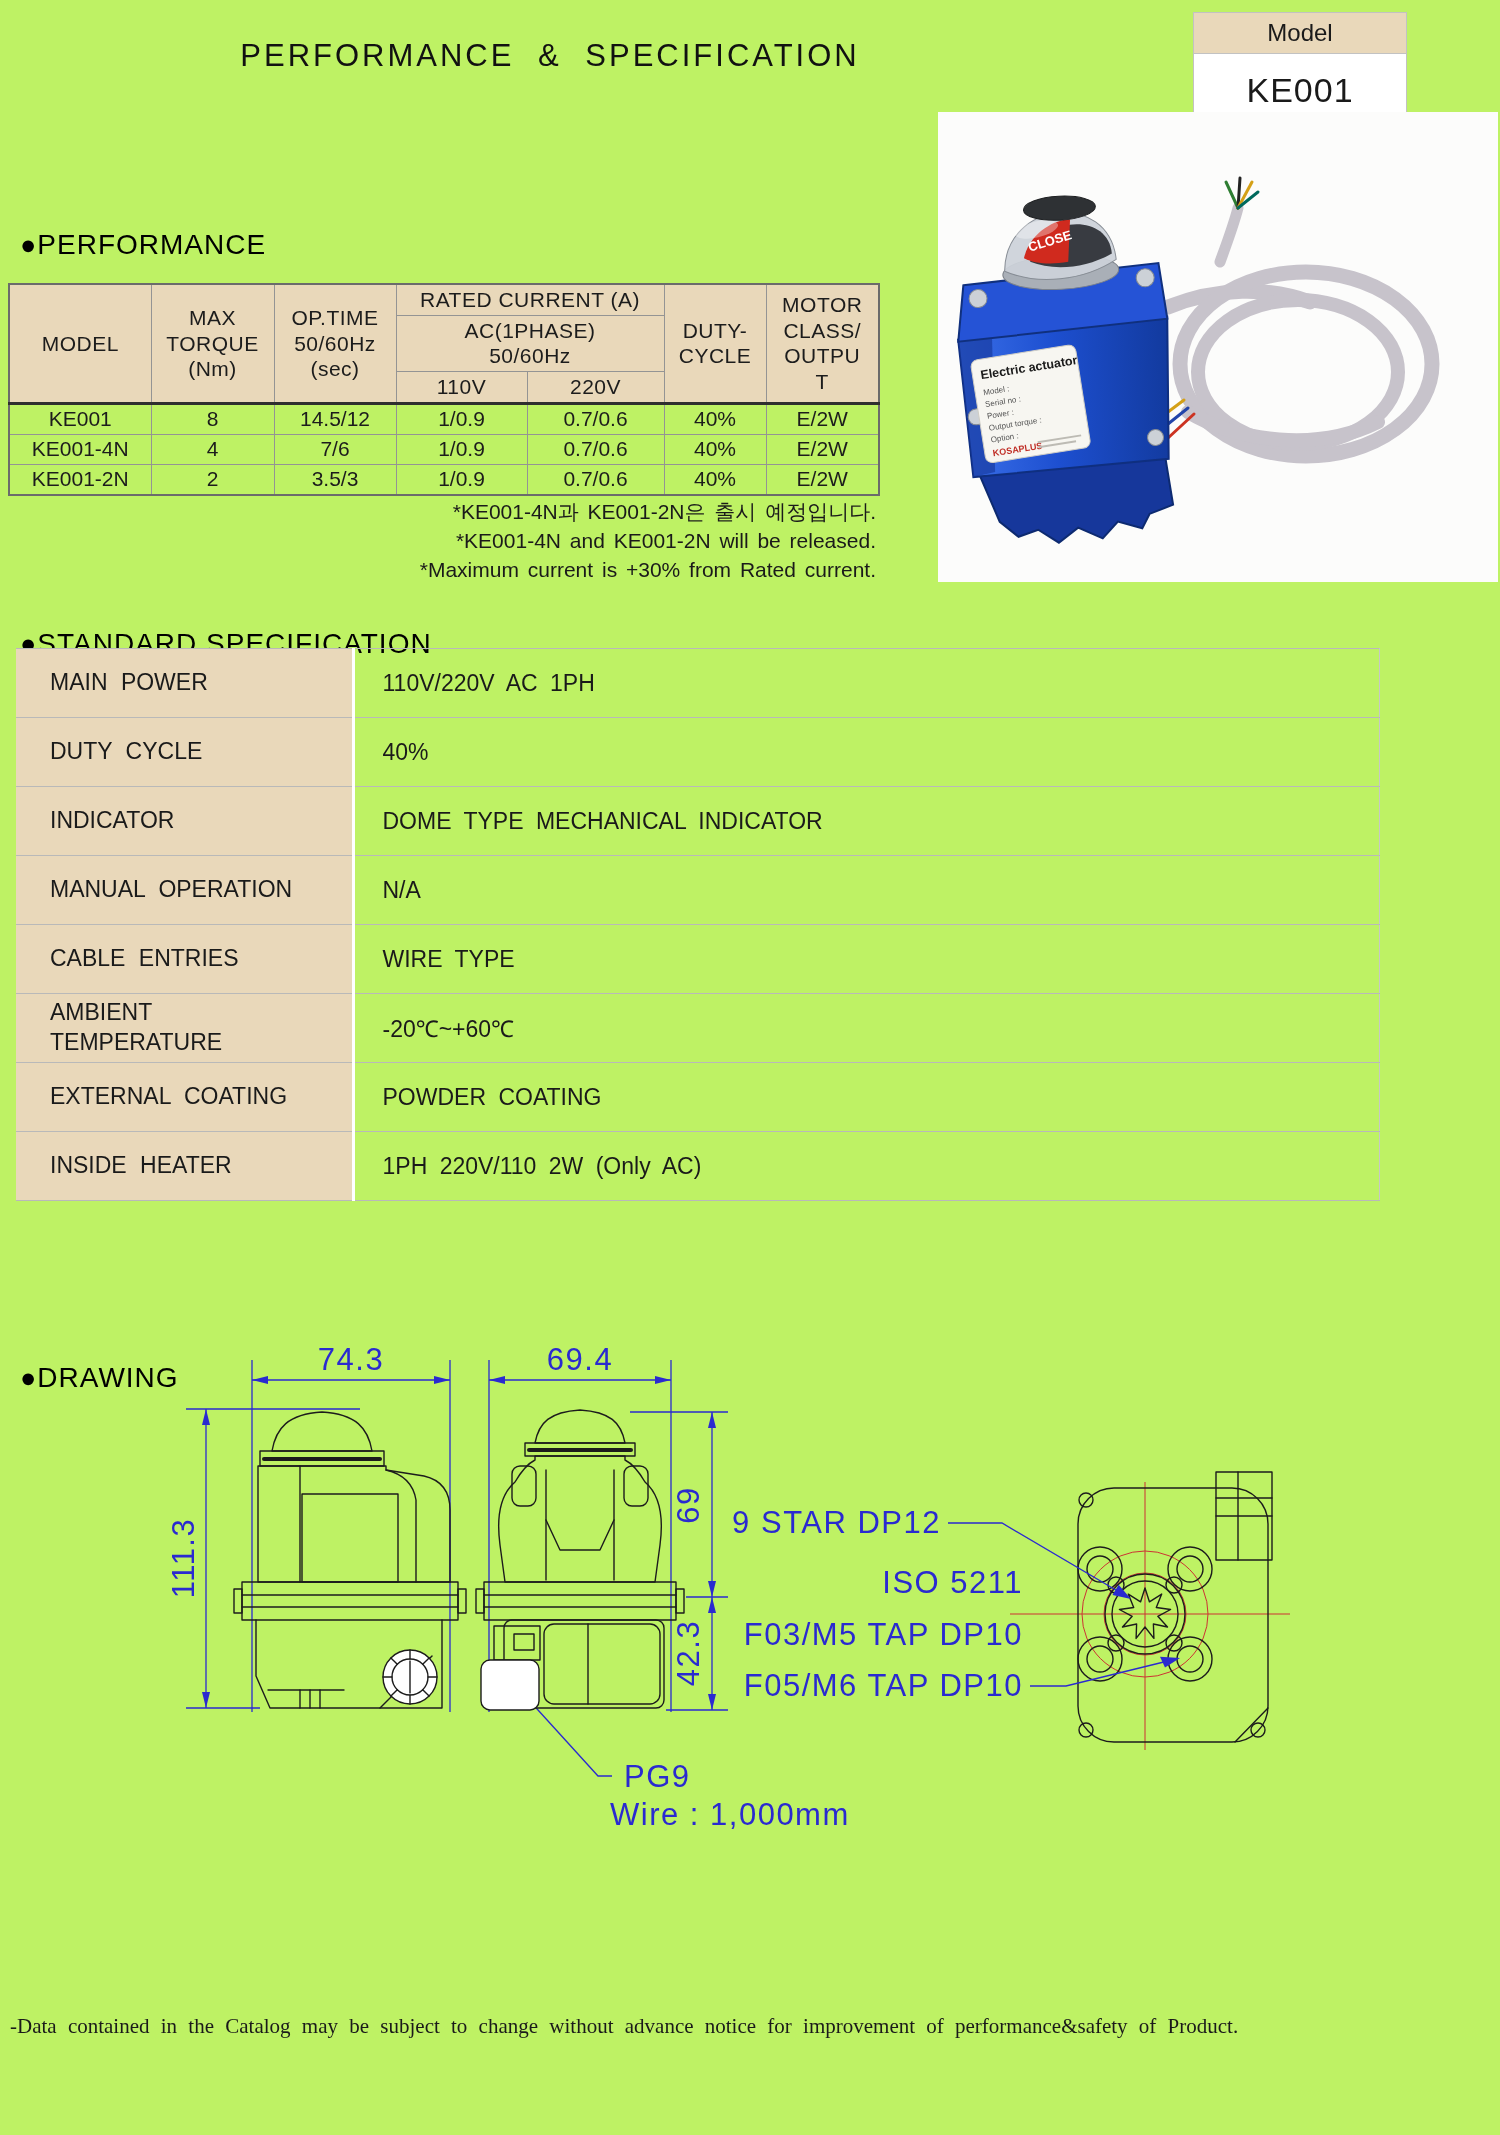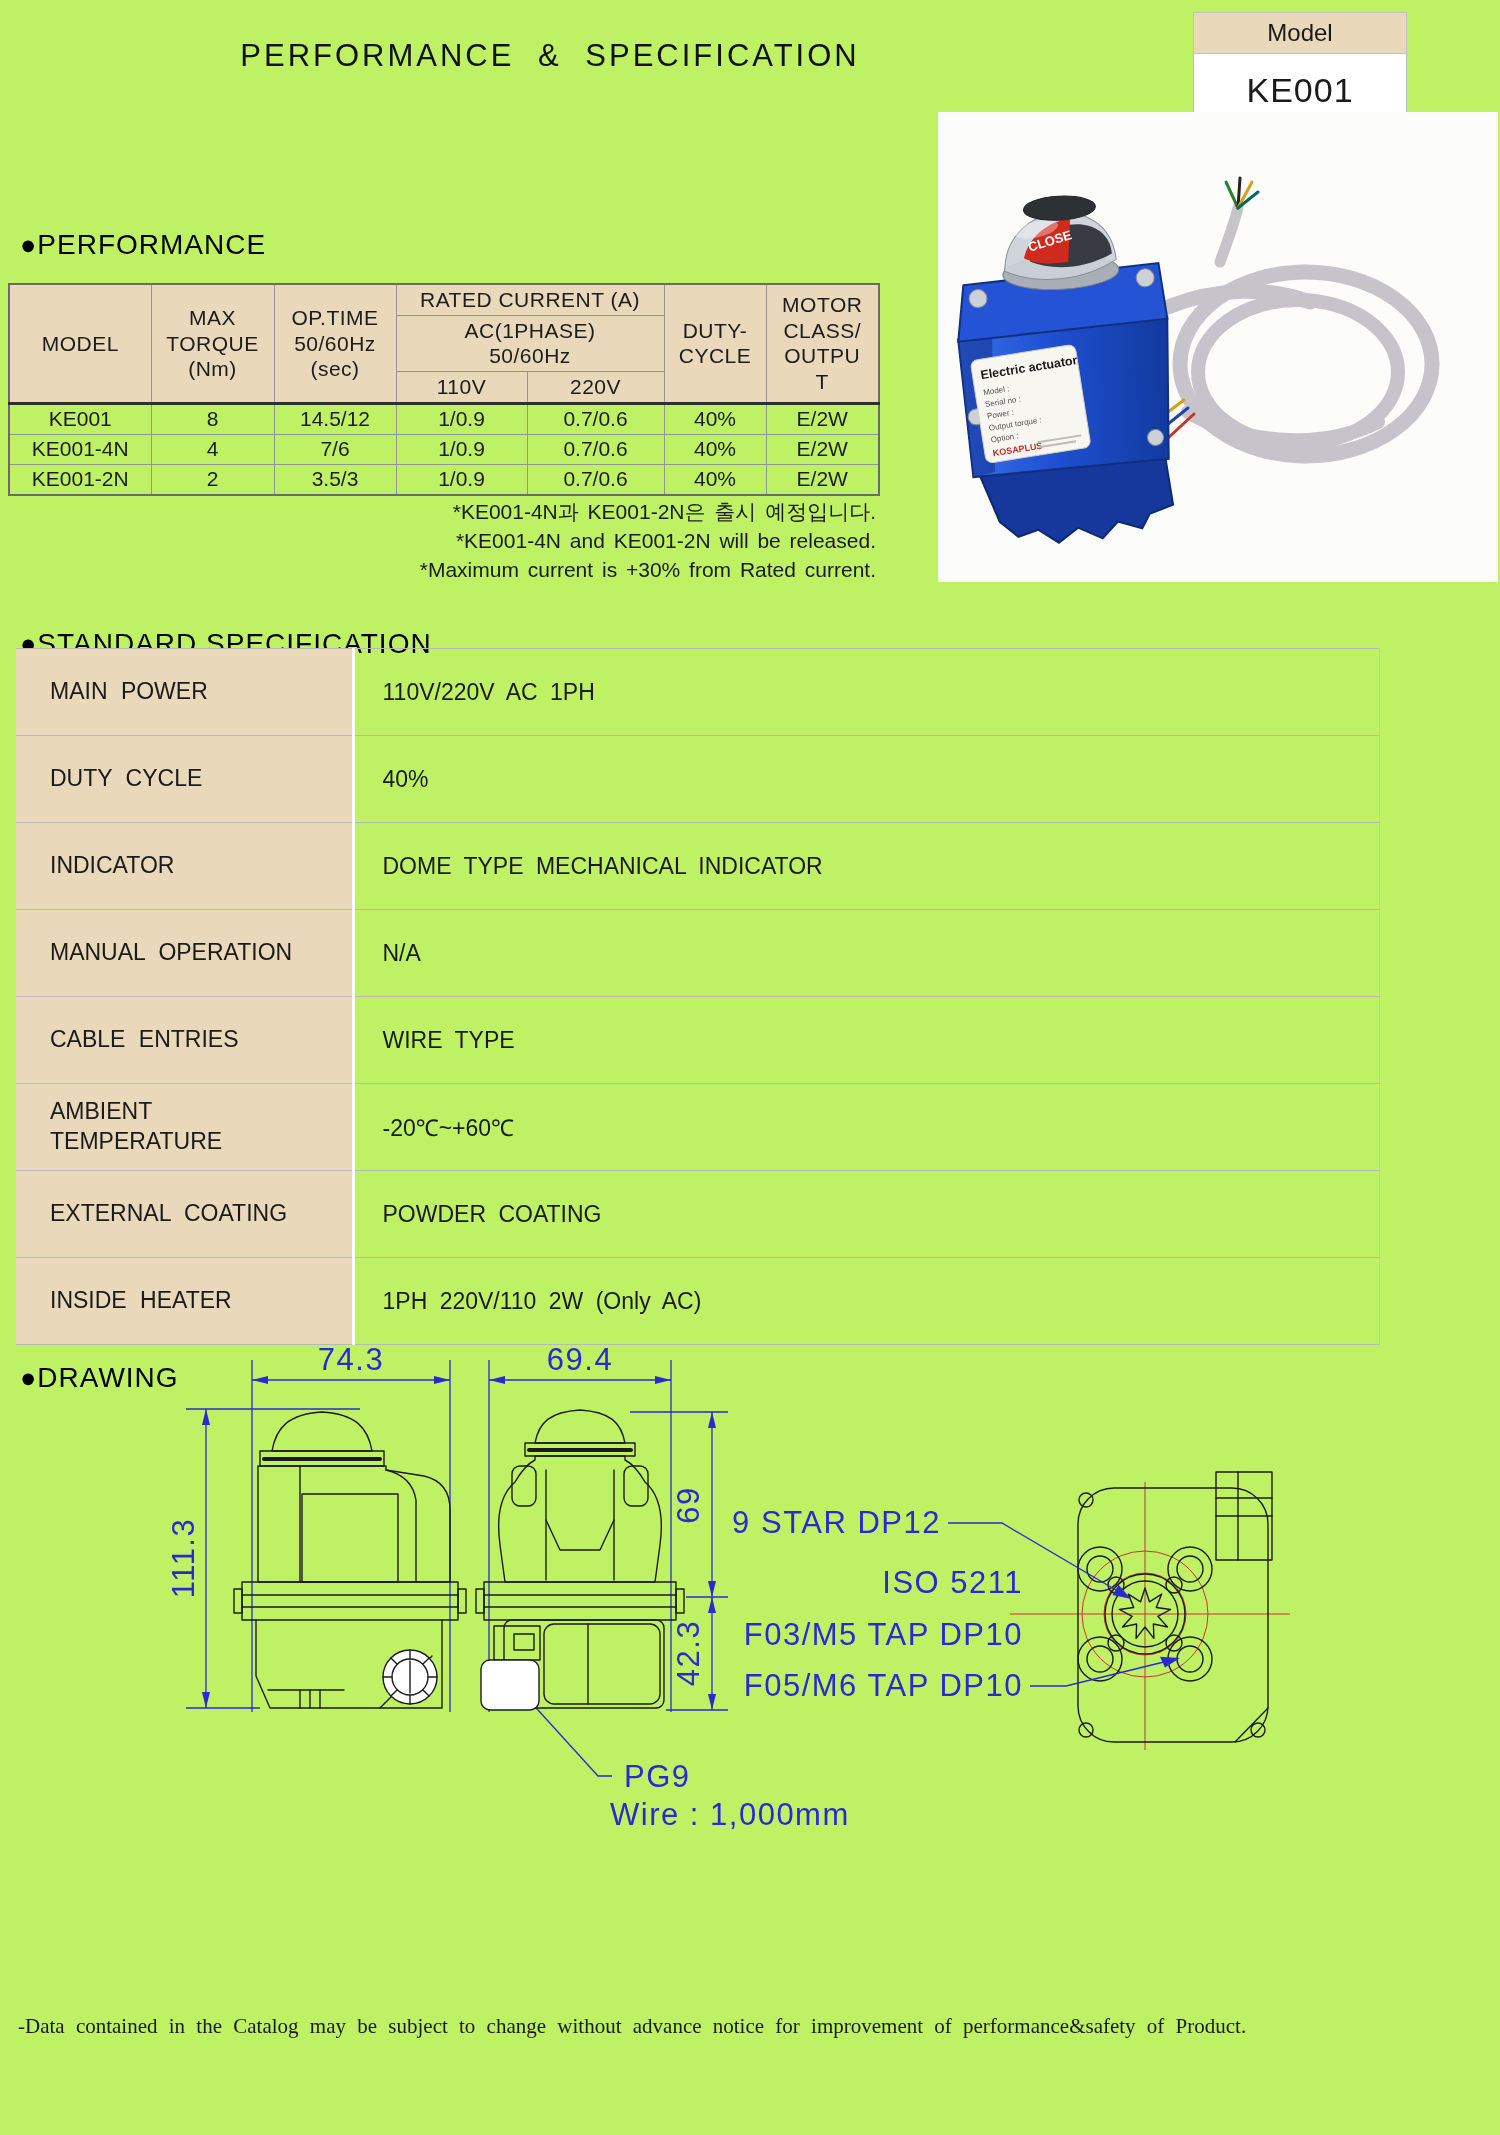--- a/index.html
+++ b/index.html
@@ -26,29 +26,29 @@
   .perf th{background:#e9d8ba;font-weight:normal;white-space:pre-line;border:1px solid #949494;
            line-height:1.22;padding:2px 0;letter-spacing:.5px;}
   .perf td{border:1px solid #949494;height:27px;}
   .perf tbody{border-top:3px solid #2f2f2f;}
   .perf .h1{height:30px}.perf .h2{height:50px}.perf .h3{height:32px}
 
   .perf-notes{position:absolute;left:8px;top:497px;width:868px;text-align:right;
               font-size:21px;line-height:29px;word-spacing:3px;}
 
   .spec{position:absolute;left:16px;top:648px;width:1364px;table-layout:fixed;font-size:23px;}
-  .spec td{border-top:1px solid #b9b9b9;border-bottom:1px solid #b9b9b9;height:68px;padding:9px;}
+  .spec td{border-top:1px solid #b9b9b9;border-bottom:1px solid #b9b9b9;height:68px;padding:0;}
   .spec td.l{background:#e9d8ba;padding-left:34px;white-space:pre-line;line-height:1.3;
              word-spacing:7px;border-right:3px solid #ffffff;}
   .spec td.v{padding-left:28px;word-spacing:6px;border-right:1px solid #c6c6c6;}
 
   .mod-note{position:absolute;top:1864px;left:0;width:1398px;text-align:right;
             font-size:23px;color:#e01414;word-spacing:4px;}
 
-  .footer{position:absolute;left:18px;top:2008px;font-family:"Liberation Serif",serif;
+  .footer{position:absolute;left:10px;top:2008px;font-family:"Liberation Serif",serif;
           font-size:21px;line-height:37px;color:#1a1a1a;word-spacing:6px;}
 
   .draw-svg{position:absolute;left:0;top:1330px;}
   .photo-svg{position:absolute;left:938px;top:112px;}
 
   .blu{stroke:#2a2ad0;fill:none;stroke-width:1.3;}
   .blu-t{fill:#2a2ad0;font-size:31px;letter-spacing:1.5px;font-family:"Liberation Sans",sans-serif;}
   .arr{fill:#2a2ad0;stroke:none;}
   .blk{stroke:#1c1c1c;fill:none;stroke-width:1.4;stroke-linejoin:round;stroke-linecap:round;}
   .redl{stroke:#cc3333;fill:none;stroke-width:1;}

